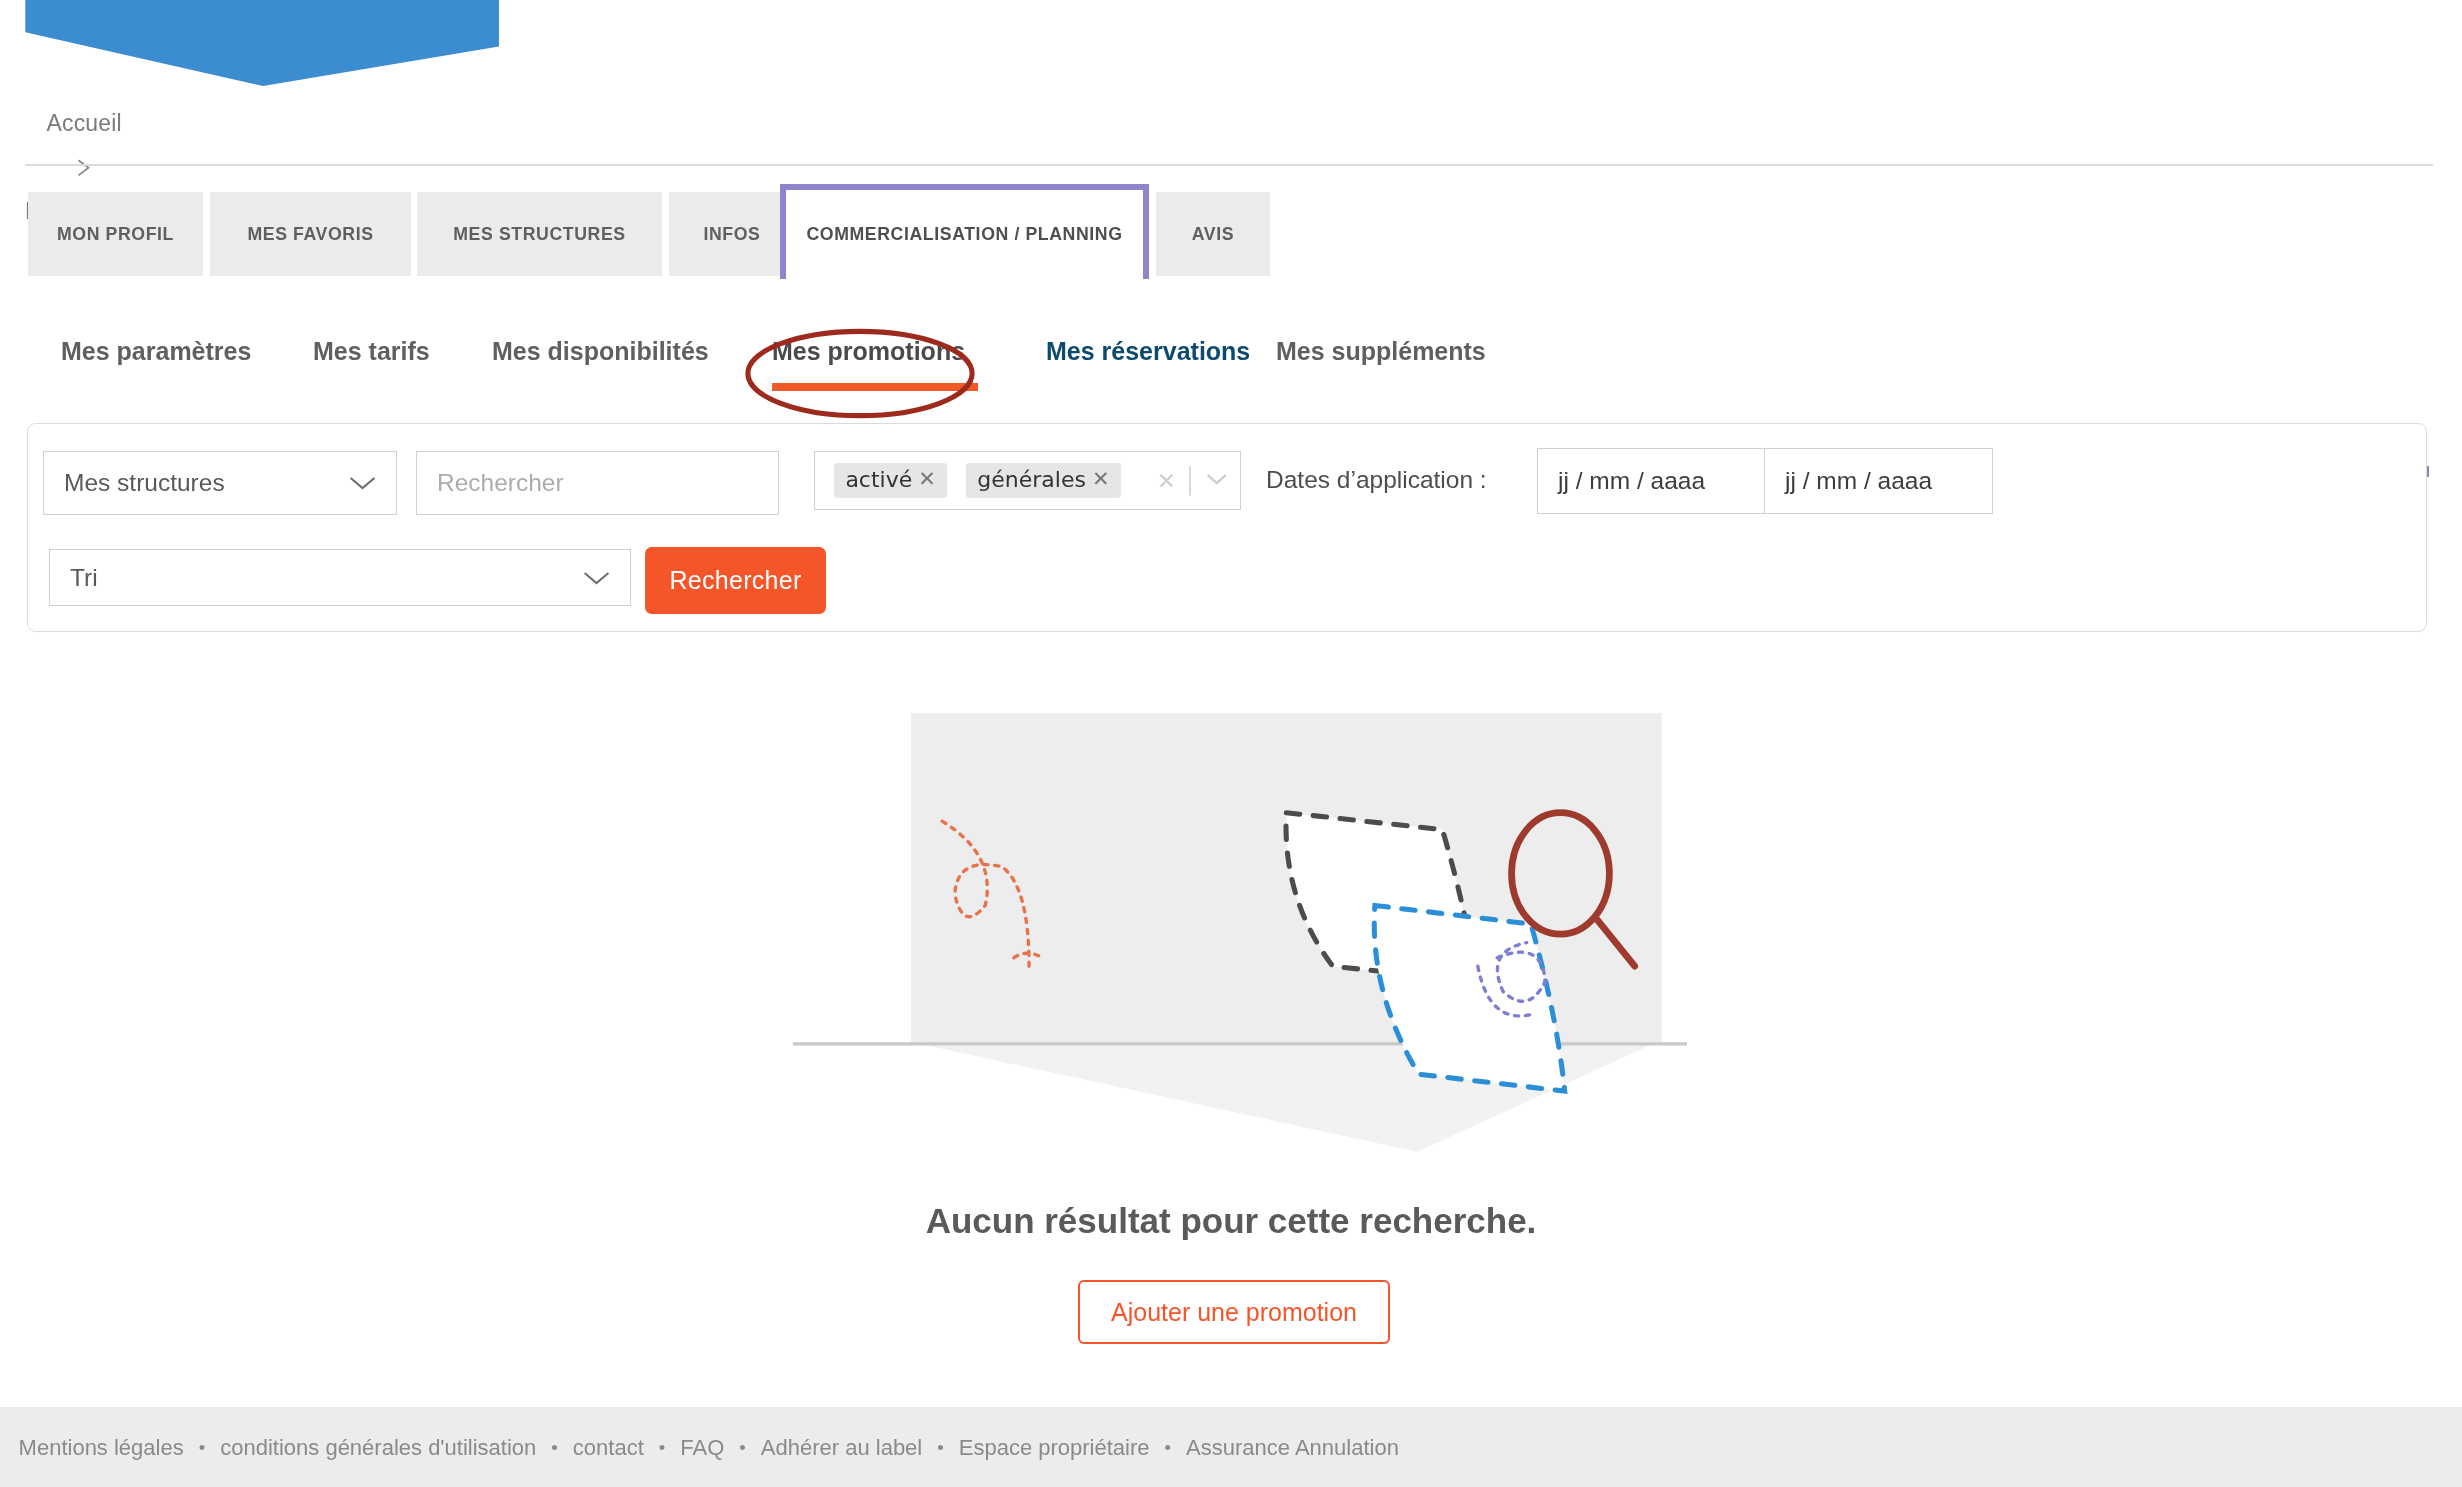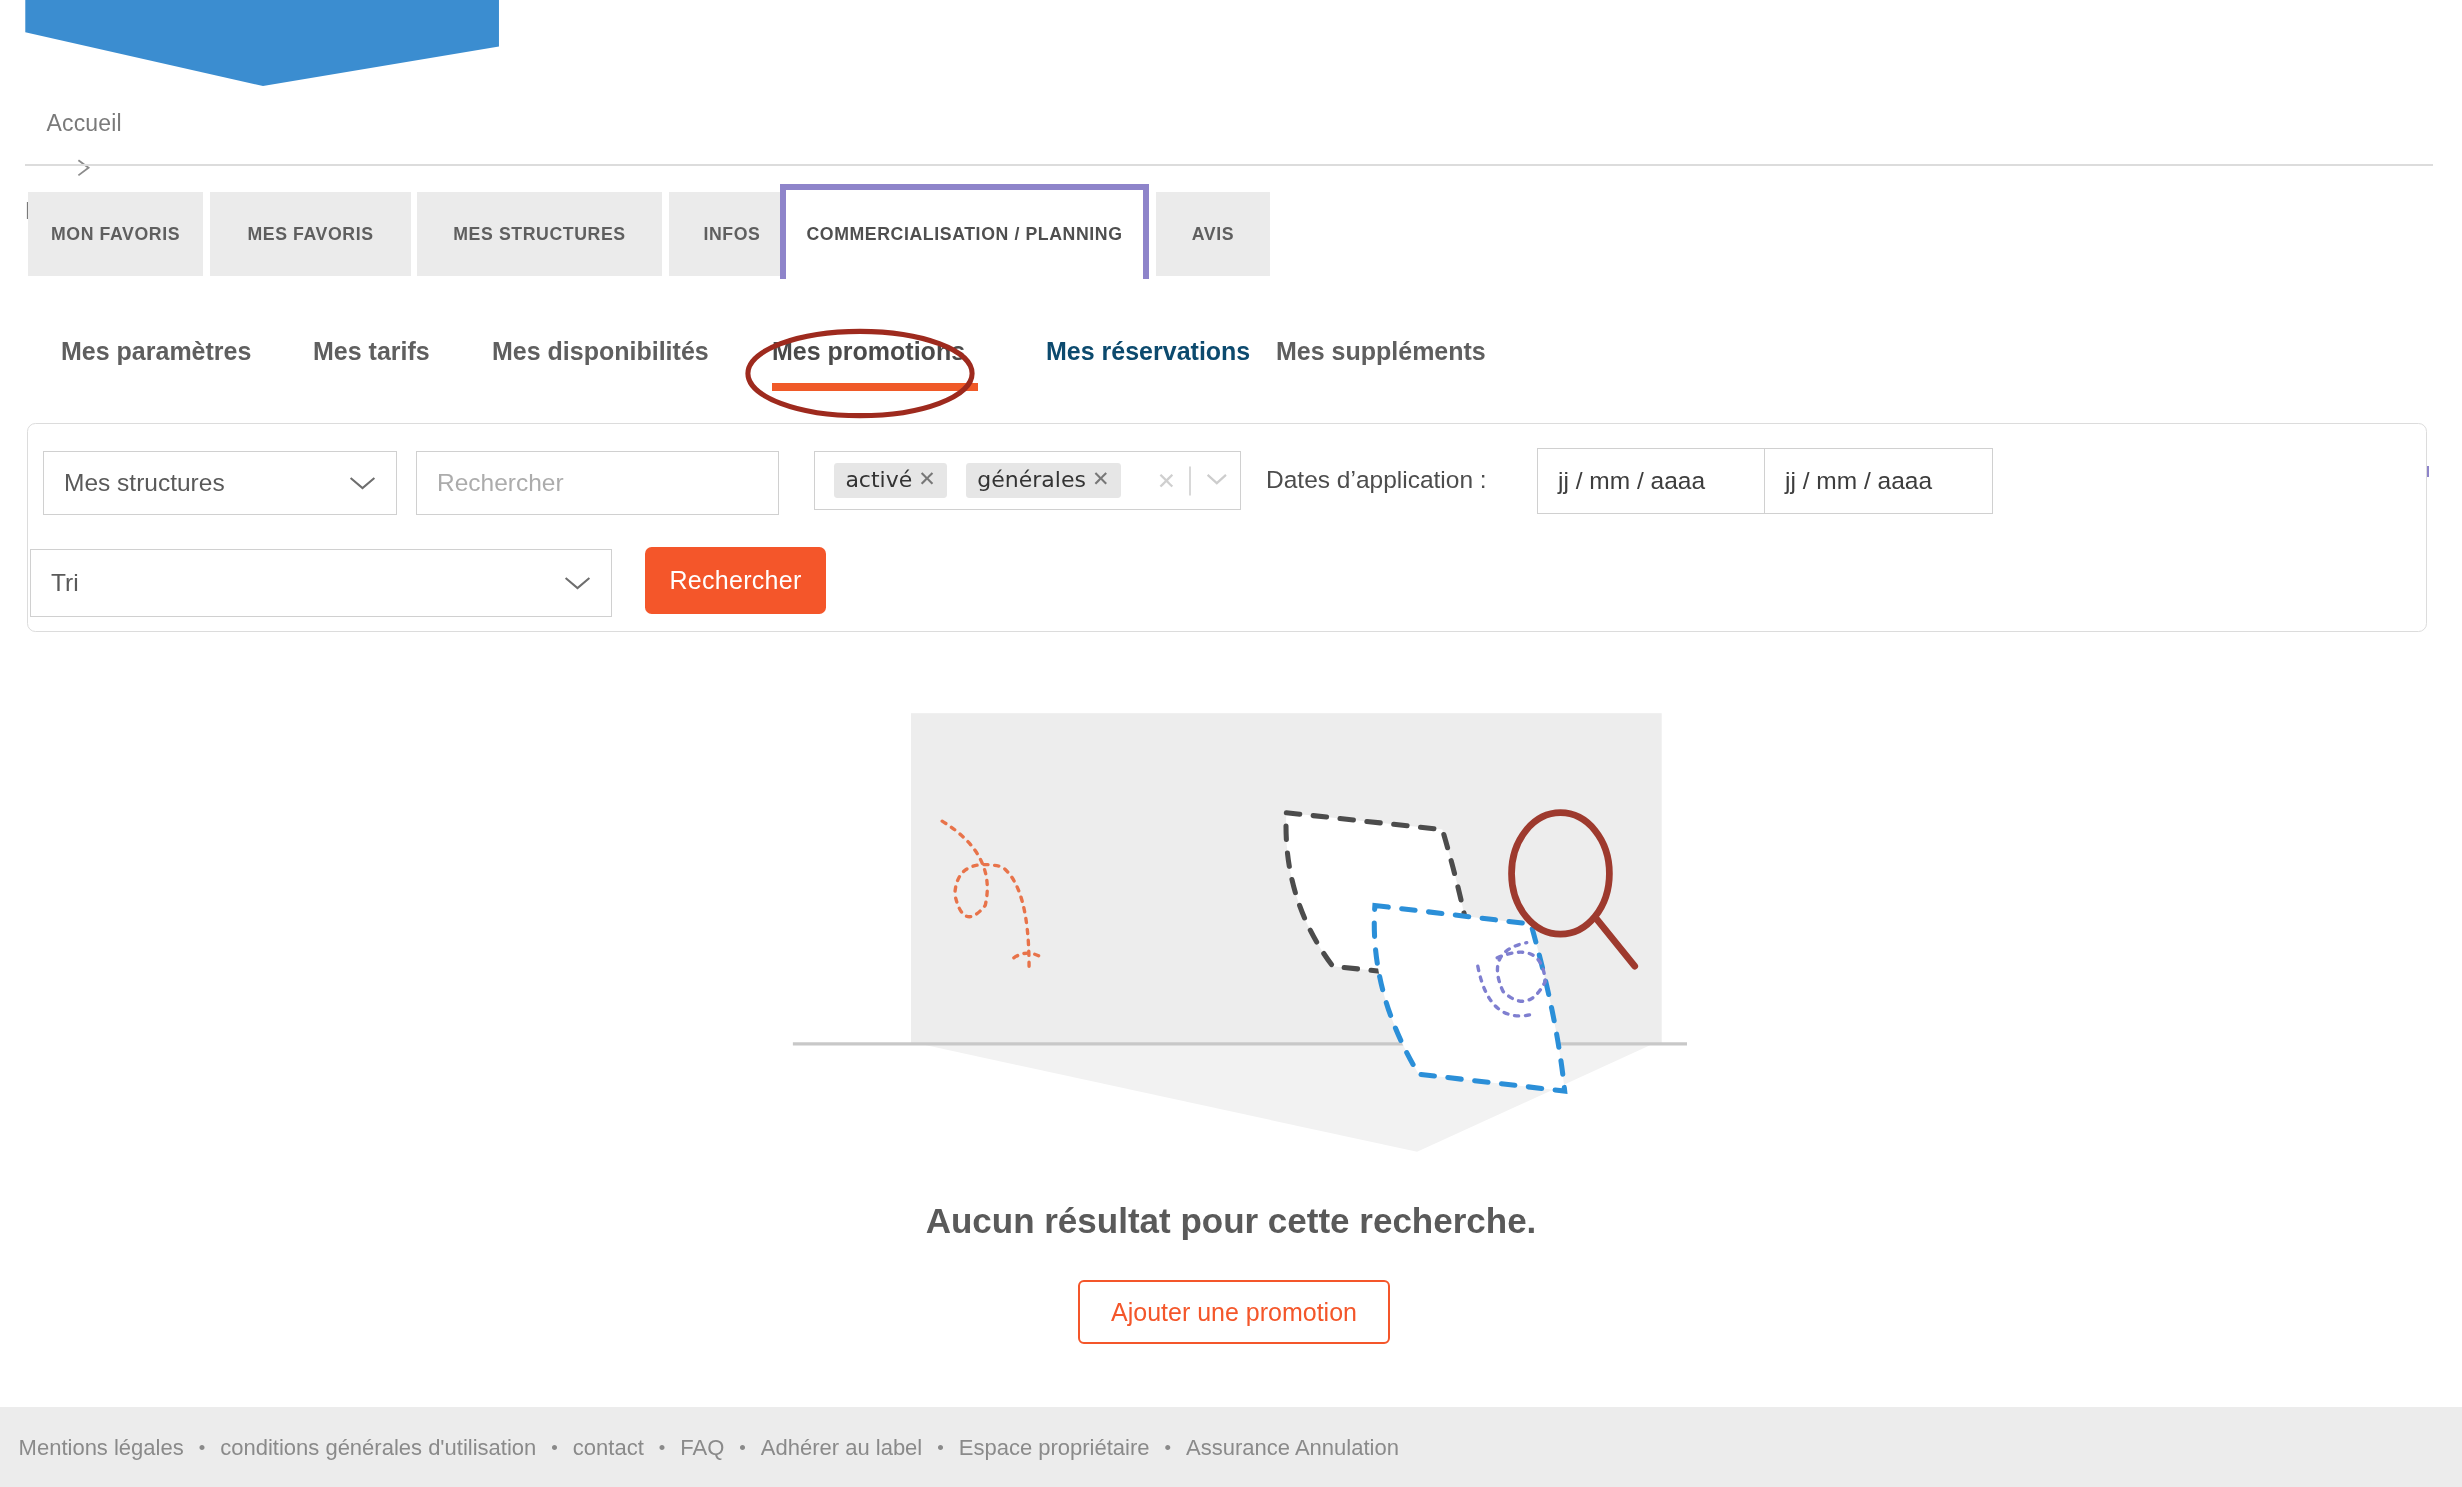--- a/index.html
+++ b/index.html
@@ -113,21 +113,21 @@
 
   .dates-label {
     position: absolute; left: 1238px; top: 42px;
     font-size: 24.5px; color: #4d4d4d; white-space: nowrap;
   }
   #inp-date1 { left: 1509px; top: 23.6px; width: 228px; height: 66px; }
   #inp-date2 { left: 1737px; top: 23.6px; width: 228px; height: 66px; border-left: none; }
   .date-text { font-size: 24.5px; color: #3d3d3d; padding-left: 20px; white-space: nowrap; }
 
   
-  #sel-tri { left: 2px; top: 125px; width: 582px; height: 68px; }
+  #sel-tri { left: 21px; top: 125px; width: 582px; height: 57px; }
   .btn-primary {
     position: absolute; left: 617px; top: 123px; width: 181px; height: 67px;
     background: #f4562a; color: #fff; border: none; border-radius: 6.7px;
     font-family: "Liberation Sans", sans-serif;
     font-size: 25px; cursor: pointer; letter-spacing: 0.3px;
   }
 
   
   .empty-illus { position: absolute; left: 776px; top: 713px; }
   .empty-title {
@@ -169,21 +169,21 @@
         <polyline points="4,5 16,14 4,23" fill="none" stroke="#8b8b8b" stroke-width="2.2"></polyline>
       </svg>
     </span>
     <span class="crumb">Promotions</span>
   </div>
   <div class="breadcrumb-rule"></div>
 
   <div class="tabbar">
     <div class="tab-underline"></div>
     <div class="tab" style="left:28px; width:175px;">
-      <span>MON FAVORIS</span>
+      <span>MON PROFIL</span>
     </div>
     <div class="tab" style="left:210px; width:201px;">
       <span>MES FAVORIS</span>
     </div>
     <div class="tab" style="left:417px; width:245px;">
       <span>MES STRUCTURES</span>
     </div>
     <div class="tab" style="left:669px; width:126px;">
       <span>INFOS</span>
     </div>

